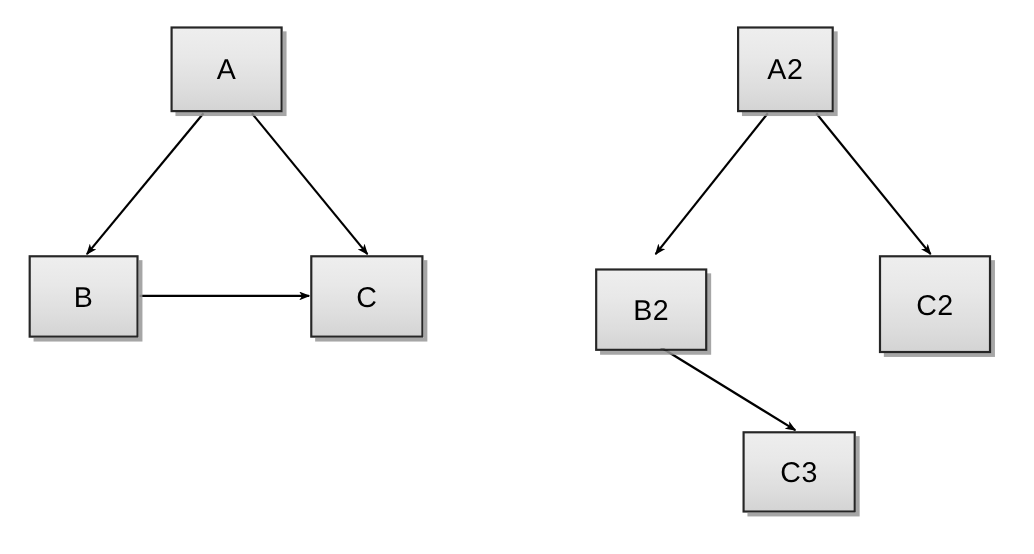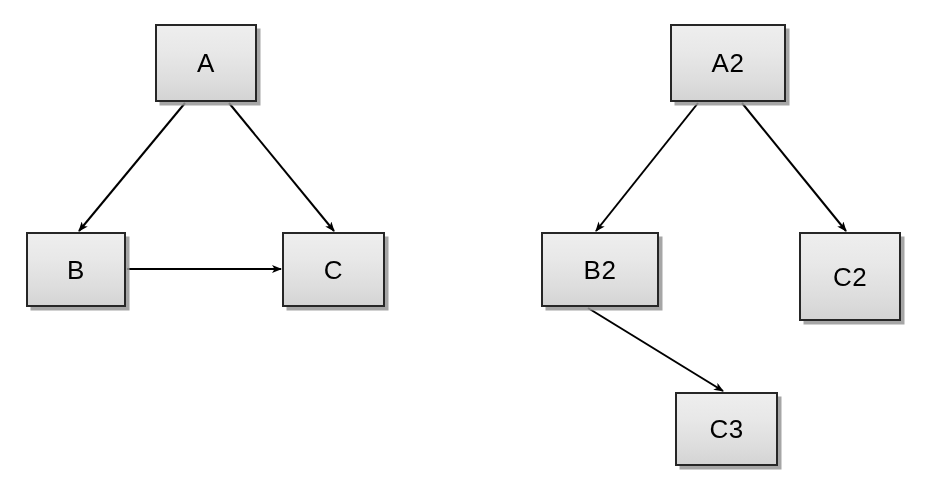--- a/index.html
+++ b/index.html
@@ -72,24 +72,24 @@
   <div id="nodes-group">
       <div class="node" style="left: 155px; top: 24px; width: 102px; height: 78px;">
         <span class="node-label">A</span>
       </div>
       <div class="node" style="left: 26px; top: 232px; width: 100px; height: 75px;">
         <span class="node-label">B</span>
       </div>
       <div class="node" style="left: 282px; top: 232px; width: 103px; height: 75px;">
         <span class="node-label">C</span>
       </div>
-      <div class="node" style="left: 670px; top: 24px; width: 116px; height: 78px;">
+      <div class="node" style="left: 670px; top: 24px; width: 88px; height: 78px;">
         <span class="node-label">A2</span>
       </div>
-      <div class="node" style="left: 541px; top: 232px; width: 118px; height: 75px;">
+      <div class="node" style="left: 541px; top: 244px; width: 102px; height: 75px;">
         <span class="node-label">B2</span>
       </div>
       <div class="node" style="left: 799px; top: 232px; width: 102px; height: 89px;">
         <span class="node-label">C2</span>
       </div>
       <div class="node" style="left: 675px; top: 392px; width: 103px; height: 74px;">
         <span class="node-label">C3</span>
       </div>
     </div>
 

